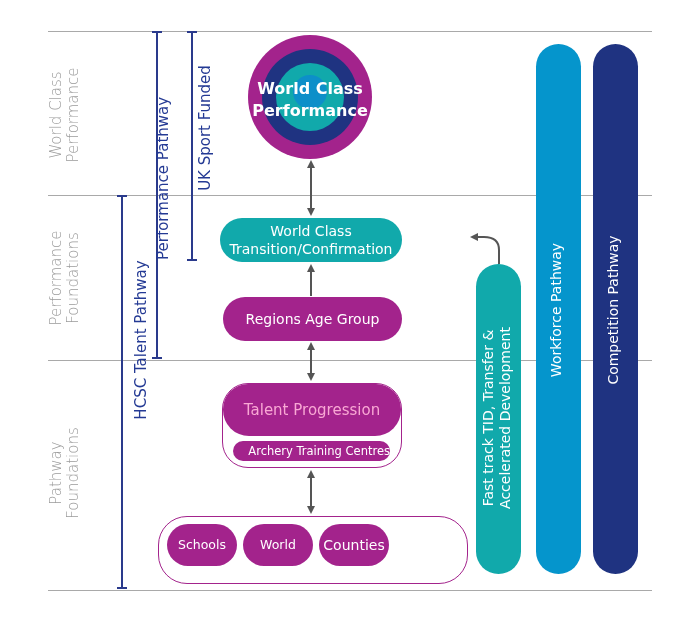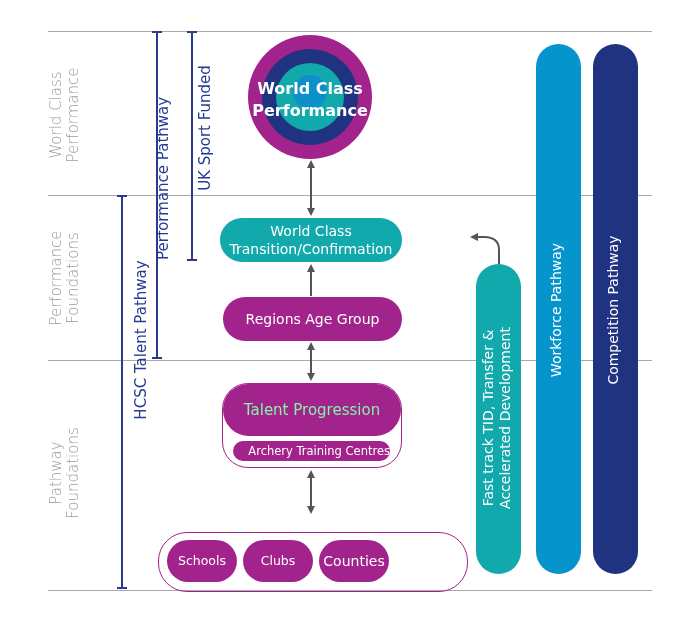--- a/index.html
+++ b/index.html
@@ -69,34 +69,34 @@
 <div class="pill teal" style="left:220px; top:218px; width:182px; height:44px; flex-direction:column;">
   <div>World Class</div>
   <div>Transition/Confirmation</div>
 </div>
 
 <div class="pill purple" style="left:223px; top:297px; width:179px; height:44px;">
   <span>Regions Age Group</span>
 </div>
 
 <div class="abs" style="left:222px; top:383px; width:180px; height:85px; border:1.5px solid #a3238c; border-radius:26px; box-sizing:border-box; overflow:hidden;">
-  <div class="abs" style="left:0; top:0; width:100%; height:52px; background:#a3238c; border-radius:0 0 26px 26px; display:flex; align-items:center; justify-content:center; color:#86efac; font-size:15px;">
+  <div class="abs" style="left:0; top:0; width:100%; height:52px; background:#a3238c; border-radius:0 0 26px 26px; display:flex; align-items:center; justify-content:center; color:#f9a8d4; font-size:15px;">
     <span>Talent Progression</span>
   </div>
   <div class="abs" style="left:10px; top:57px; width:157px; height:20px; background:#a3238c; border-radius:10px; color:#fff; font-size:11.5px; display:flex; align-items:center; justify-content:flex-end;">
     <span>Archery Training Centres</span>
   </div>
 </div>
 
-<div class="abs" style="left:158px; top:532px; width:310px; height:60px; border:1.5px solid #a3238c; border-radius:29px; box-sizing:border-box;">
+<div class="abs" style="left:158px; top:516px; width:310px; height:68px; border:1.5px solid #a3238c; border-radius:29px; box-sizing:border-box;">
   <div class="pill purple" style="left:8px; top:7px; width:70px; height:42px; font-size:12.5px;">
     <span>Schools</span>
   </div>
   <div class="pill purple" style="left:84px; top:7px; width:70px; height:42px; font-size:12.5px;">
-    <span>Clubs</span>
+    <span>World</span>
   </div>
   <div class="pill purple" style="left:160px; top:7px; width:70px; height:42px; font-size:14px;">
     <span>Counties</span>
   </div>
 </div>
 
 <div class="vbar" style="left:476px; top:264px; width:45px; height:310px; background:#11a9ab;"></div>
 <div class="vbar-label" style="left:348px; top:400px; width:300px; height:36px;">
   <div>Fast track TID, Transfer &amp;</div>
   <div>Accelerated Development</div>

